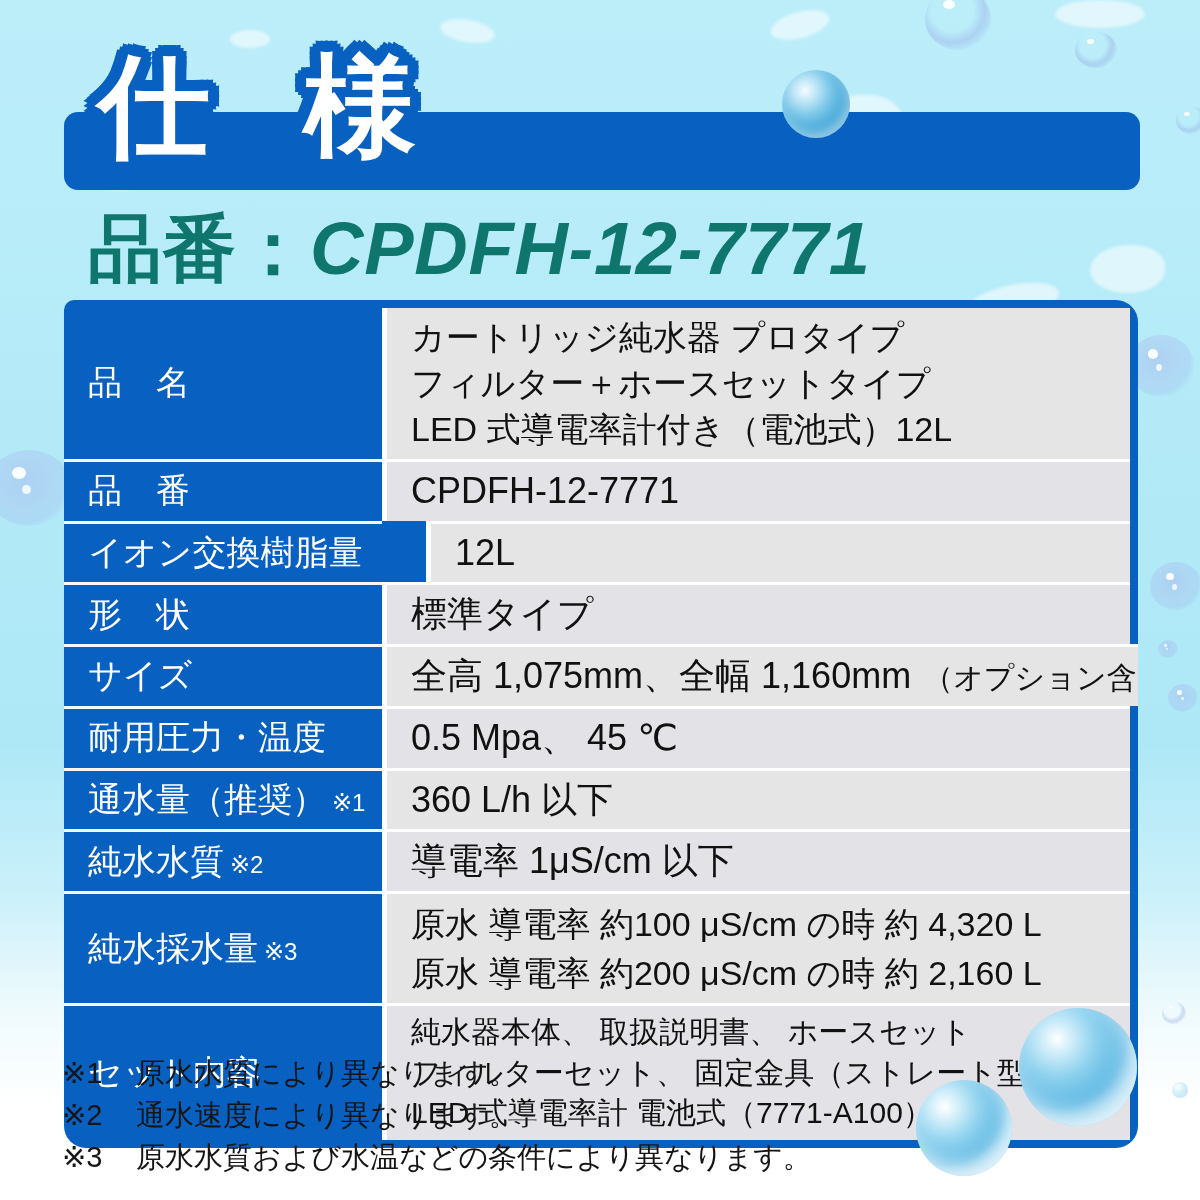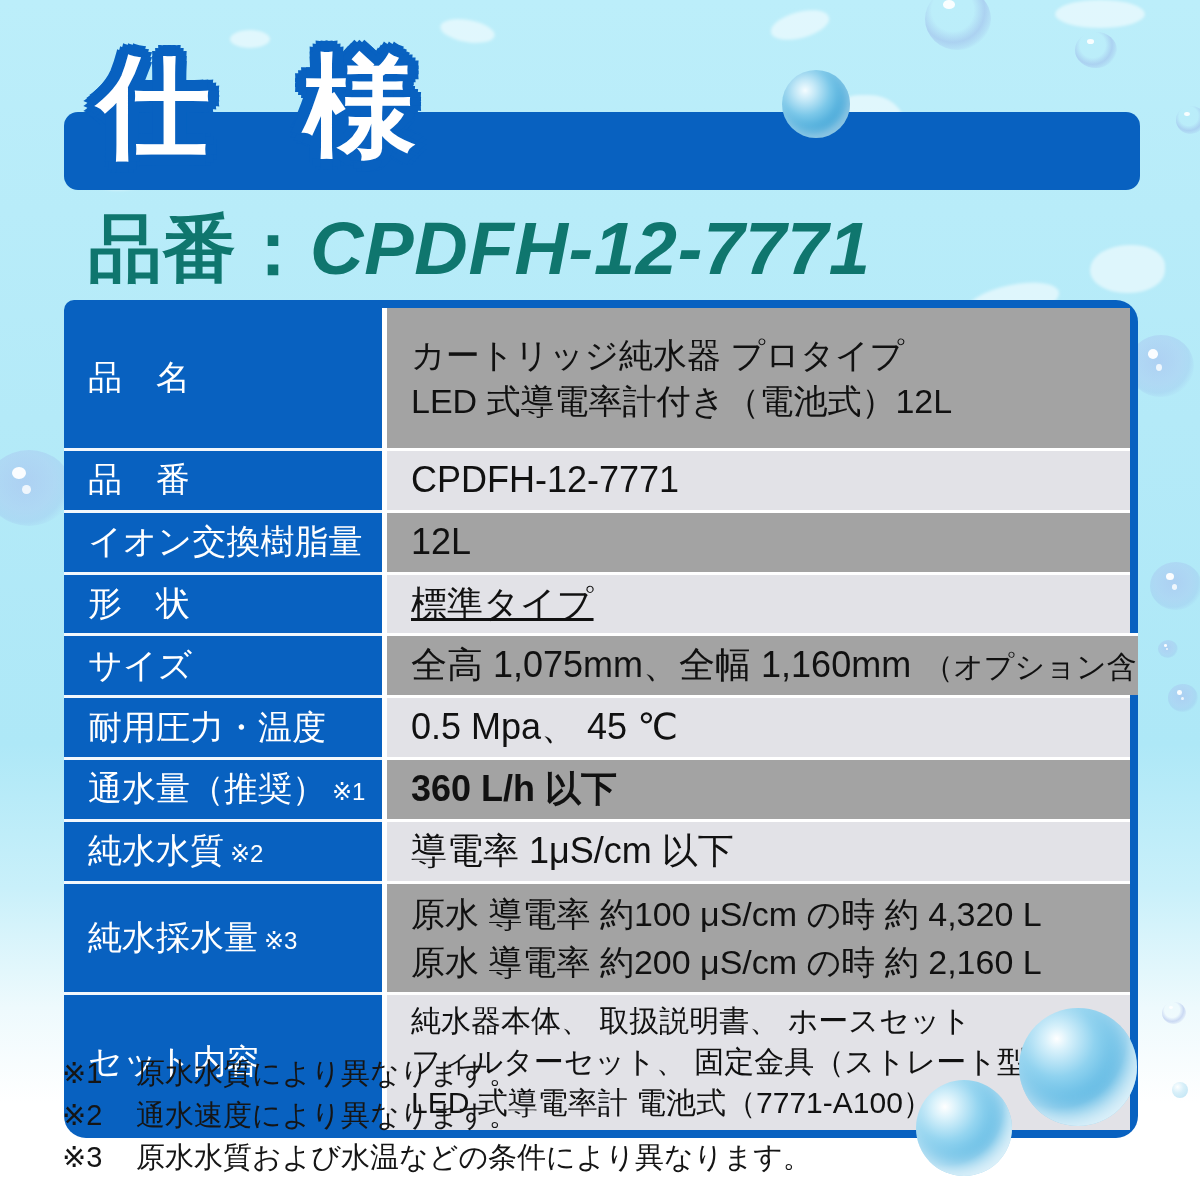--- a/index.html
+++ b/index.html
@@ -86,31 +86,31 @@
   
   .spec-table { position:absolute; left:64px; top:300px; width:1074px; z-index:3;
     background:#0861c0; padding:8px 8px 8px 0;
     border-radius:10px 22px 22px 22px; overflow:hidden; }
   .trow { display:grid; grid-template-columns:318px 1fr; }
   .trow + .trow .tlabel { border-top:3px solid rgba(255,255,255,0.95); }
   .trow + .trow .tvalue { border-top:3px solid #ffffff; }
   .tlabel { display:flex; align-items:center; padding-left:24px;
     color:#ffffff; font-size:34px; white-space:nowrap; }
   .lnote { font-size:24px; margin-left:6px; padding-top:6px; }
-  .tvalue { background:#a3a3a3; border-left:5px solid #ffffff;
+  .tvalue { background:#e5e5e5; border-left:5px solid #ffffff;
     display:flex; flex-direction:column; justify-content:center;
     padding:6px 8px 6px 24px; color:#111; font-size:36px; line-height:1.3; white-space:nowrap; }
   .trow:nth-child(even) .tvalue { background:#e2e2e7; }
   .r-name  .tvalue { min-height:140px; font-size:34px; line-height:1.36; }
   .r-pn    .tvalue { min-height:50px; }
-  .r-resin .tvalue { min-height:50px; }
-  .r-shape .tvalue { min-height:50px;text-decoration:underline; }
+  .r-resin .tvalue { min-height:50px;margin-left:44px; }
+  .r-shape .tvalue { min-height:50px; }
   .r-size  .tvalue { min-height:54px; }
   .r-press .tvalue { min-height:53px; }
-  .r-flow  .tvalue { min-height:50px;font-weight:bold; }
+  .r-flow  .tvalue { min-height:50px; }
   .r-qual  .tvalue { min-height:54px; }
   .r-yield .tvalue { min-height:103px; font-size:34px; line-height:1.42; }
   .r-set   .tvalue { min-height:121px; font-size:30px; line-height:1.36; }
   .vnote { font-size:30px;margin-left:12px; }
 
   
   .footnotes { position:absolute; left:62px; top:1056px; z-index:5;
     color:#151515; font-size:29px; }
   .fn { display:flex; margin-bottom:7px; line-height:1.2; }
   .fn-marker { width:74px; flex:0 0 74px; }
@@ -151,20 +151,21 @@
   </div>
 
   <div class="spec-table">
 
     <div class="trow r-name">
       <div class="tlabel">
           <span>品　名</span>
         </div>
       <div class="tvalue">
         <div>カートリッジ純水器 プロタイプ</div>
+        <div>フィルター＋ホースセットタイプ</div>
         <div>LED 式導電率計付き（電池式）12L</div>
       </div>
     </div>
 
     <div class="trow r-pn">
       <div class="tlabel">
           <span>品　番</span>
         </div>
       <div class="tvalue">
         <div>CPDFH-12-7771</div>

